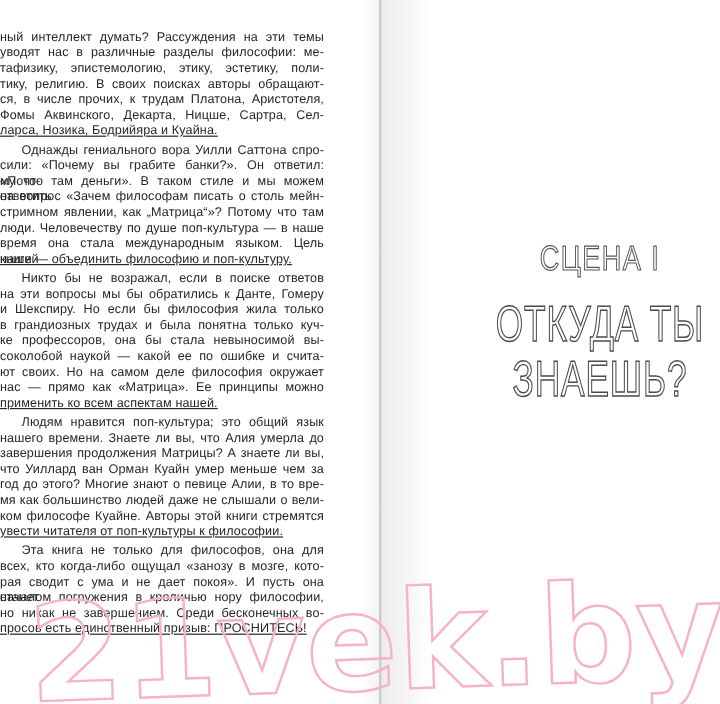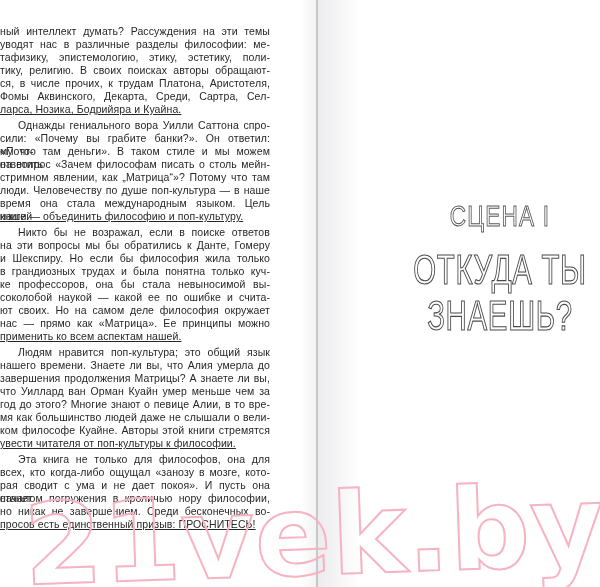--- a/index.html
+++ b/index.html
@@ -43,21 +43,21 @@
 <div class="photo">
 
   <div class="left-page">
     <div class="text-col">
         <div class="para">
           <div class="ln">ный интеллект думать? Рассуждения на эти темы</div>
           <div class="ln">уводят нас в различные разделы философии: ме-</div>
           <div class="ln">тафизику, эпистемологию, этику, эстетику, поли-</div>
           <div class="ln">тику, религию. В своих поисках авторы обращают-</div>
           <div class="ln">ся, в числе прочих, к трудам Платона, Аристотеля,</div>
-          <div class="ln">Фомы Аквинского, Декарта, Среди, Сартра, Сел-</div>
+          <div class="ln">Фомы Аквинского, Декарта, Ницше, Сартра, Сел-</div>
           <div class="ln last">ларса, Нозика, Бодрийяра и Куайна.</div>
         </div>
         <div class="para">
           <div class="ln ind">Однажды гениального вора Уилли Саттона спро-</div>
           <div class="ln">сили: «Почему вы грабите банки?». Он ответил: «Пото-</div>
           <div class="ln">му что там деньги». В таком стиле и мы можем ответить</div>
           <div class="ln">на вопрос «Зачем философам писать о столь мейн-</div>
           <div class="ln">стримном явлении, как „Матрица“»? Потому что там</div>
           <div class="ln">люди. Человечеству по душе поп-культура — в наше</div>
           <div class="ln">время она стала международным языком. Цель нашей</div>

